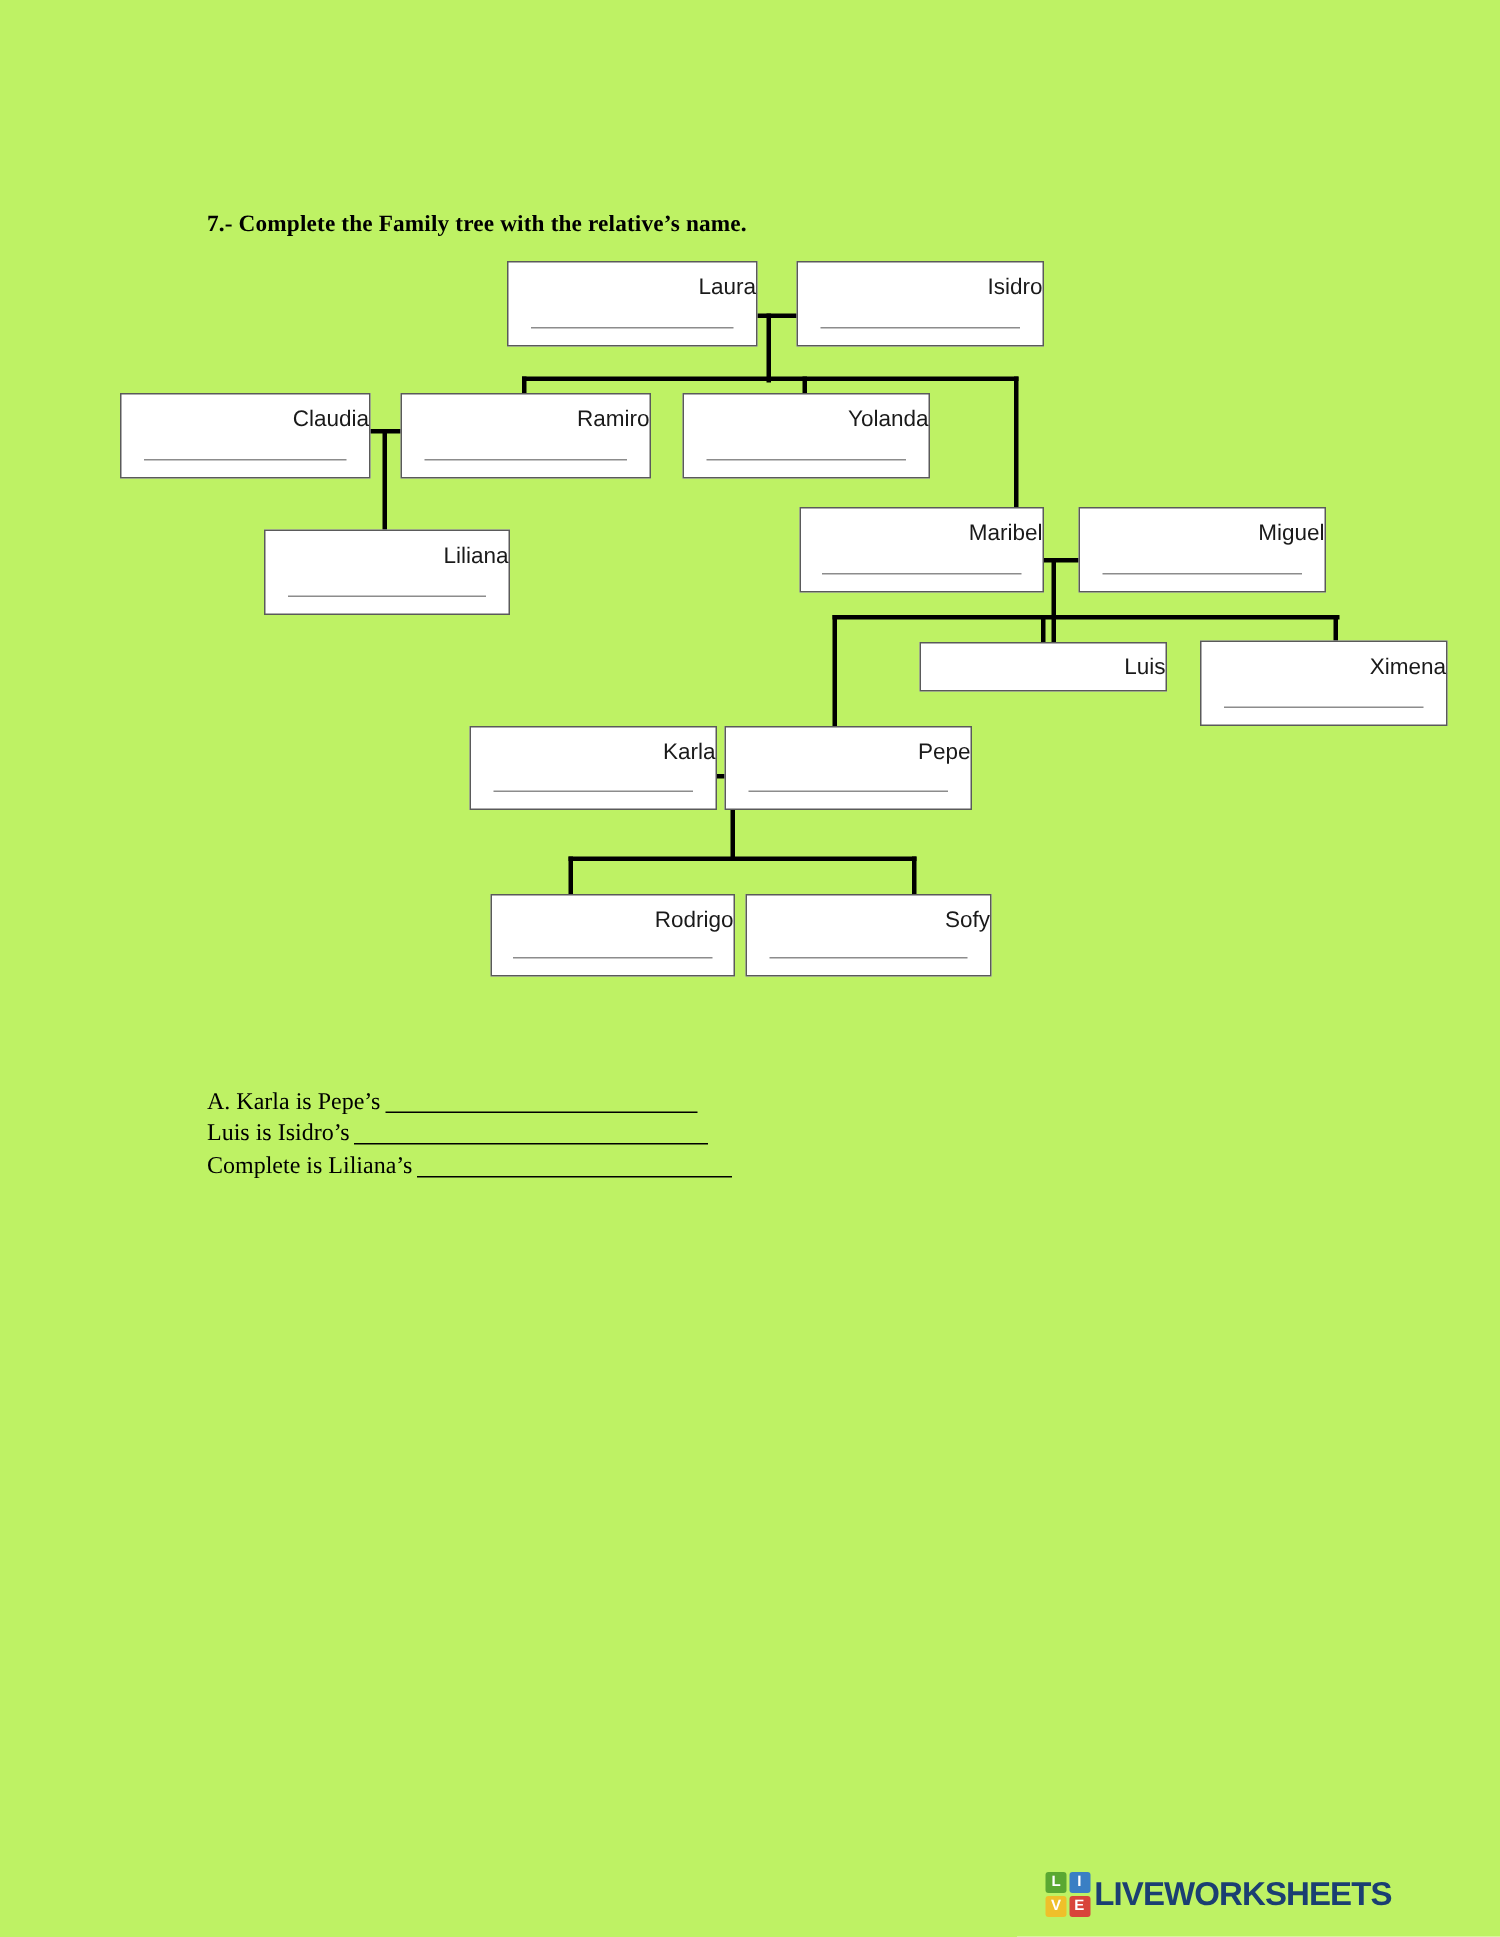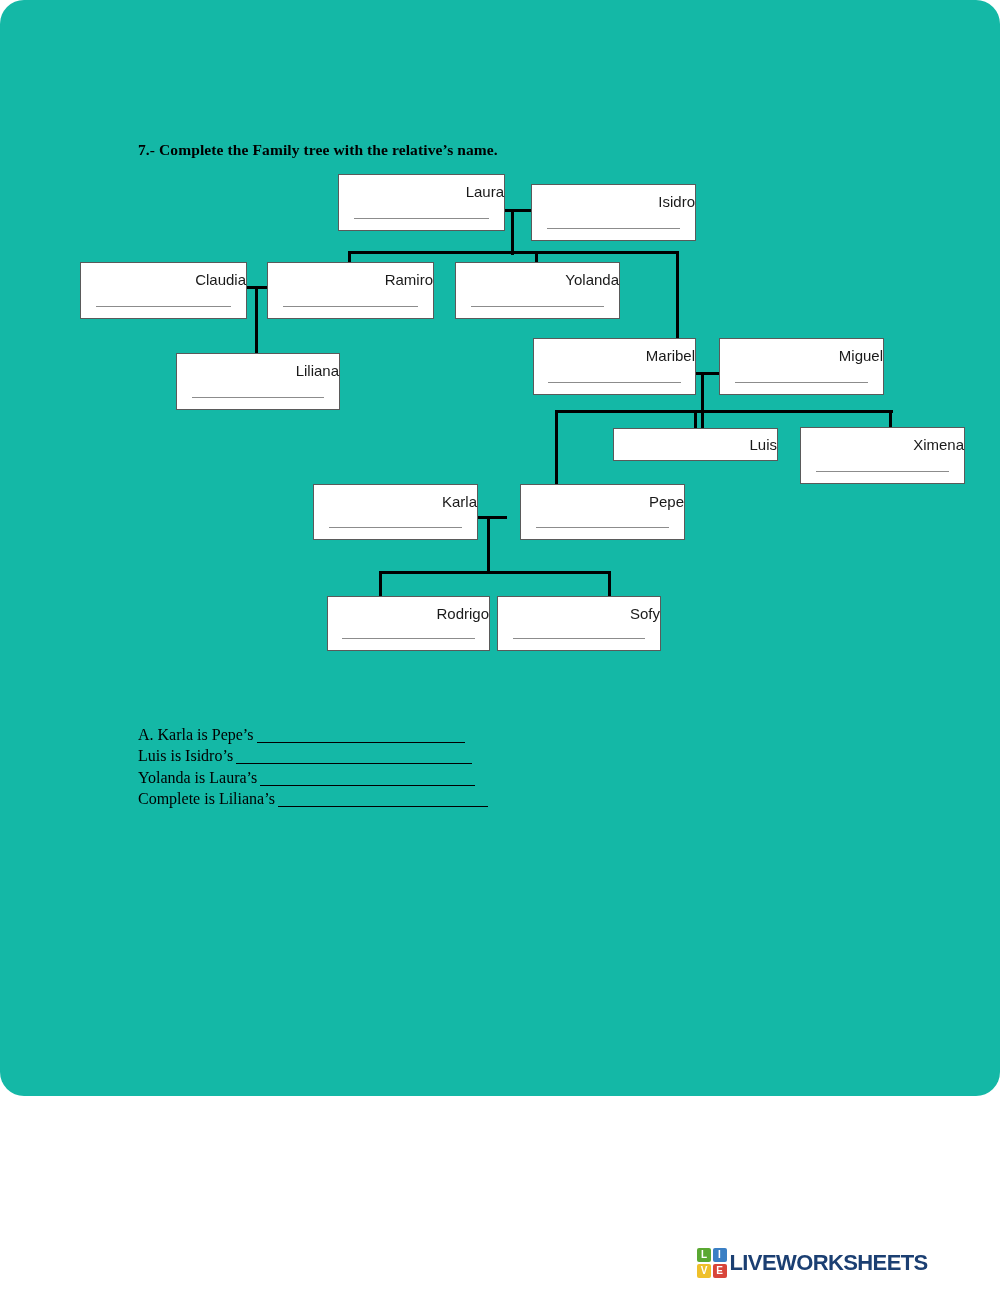--- a/index.html
+++ b/index.html
@@ -11,23 +11,22 @@
     width: 1000px;
     height: 1291px;
     position: relative;
     font-family: "Liberation Sans", sans-serif;
     overflow: hidden;
   }
   .page {
     position: absolute;
     top: 0; left: 0;
     width: 1000px;
-    height: 1096px;
-    background: #14b8a6;
-    border-radius: 24px;
+    height: 1291px;
+    background: #bef264;
   }
 
   
   .heading {
     position: absolute;
     font-family: "Liberation Serif", serif;
     font-weight: bold;
     font-size: 15.5px;
     color: #000000;
     letter-spacing: 0.1px;
@@ -169,21 +168,21 @@
     <div class="link v" style="left:487px; top:516px; height:58px;"></div>
     <div class="link h" style="left:379px; top:571px; width:232px;"></div>
     <div class="link v" style="left:379px; top:571px; height:27px;"></div>
     <div class="link v" style="left:608px; top:571px; height:27px;"></div>
 
     <div id="tree-nodes">
         <div class="node" style="left: 338px; top: 174px; width: 167px; height: 57px;">
           <div class="name">Laura</div>
           <div class="blank"></div>
         </div>
-        <div class="node" style="left: 531px; top: 184px; width: 165px; height: 57px;">
+        <div class="node" style="left: 531px; top: 174px; width: 165px; height: 57px;">
           <div class="name">Isidro</div>
           <div class="blank"></div>
         </div>
         <div class="node" style="left: 80px; top: 262px; width: 167px; height: 57px;">
           <div class="name">Claudia</div>
           <div class="blank"></div>
         </div>
         <div class="node" style="left: 267px; top: 262px; width: 167px; height: 57px;">
           <div class="name">Ramiro</div>
           <div class="blank"></div>
@@ -208,40 +207,39 @@
           <div class="name">Luis</div>
         </div>
         <div class="node" style="left: 800px; top: 427px; width: 165px; height: 57px;">
           <div class="name">Ximena</div>
           <div class="blank"></div>
         </div>
         <div class="node" style="left: 313px; top: 484px; width: 165px; height: 56px;">
           <div class="name">Karla</div>
           <div class="blank"></div>
         </div>
-        <div class="node" style="left: 520px; top: 484px; width: 165px; height: 56px;">
+        <div class="node" style="left: 483px; top: 484px; width: 165px; height: 56px;">
           <div class="name">Pepe</div>
           <div class="blank"></div>
         </div>
         <div class="node" style="left: 327px; top: 596px; width: 163px; height: 55px;">
           <div class="name">Rodrigo</div>
           <div class="blank"></div>
         </div>
         <div class="node" style="left: 497px; top: 596px; width: 164px; height: 55px;">
           <div class="name">Sofy</div>
           <div class="blank"></div>
         </div>
       </div>
   </div>
 
 
   <div class="sentences" id="sentence-list">
       <div class="sentence"><span class="stem">A. Karla is Pepe’s</span><span class="rule" style="width: 208px;"></span></div>
       <div class="sentence"><span class="stem">Luis is Isidro’s</span><span class="rule" style="width: 236px;"></span></div>
-      <div class="sentence"><span class="stem">Yolanda is Laura’s</span><span class="rule" style="width: 215px;"></span></div>
       <div class="sentence"><span class="stem">Complete is Liliana’s</span><span class="rule" style="width: 210px;"></span></div>
     </div>
 
   <div class="logo">
     <div class="logo-tiles" id="logo-tiles">
         <div class="logo-tile" style="background: rgb(90, 168, 50);">L</div>
         <div class="logo-tile" style="background: rgb(58, 127, 196);">I</div>
         <div class="logo-tile" style="background: rgb(239, 192, 42);">V</div>
         <div class="logo-tile" style="background: rgb(216, 69, 58);">E</div>
       </div>

